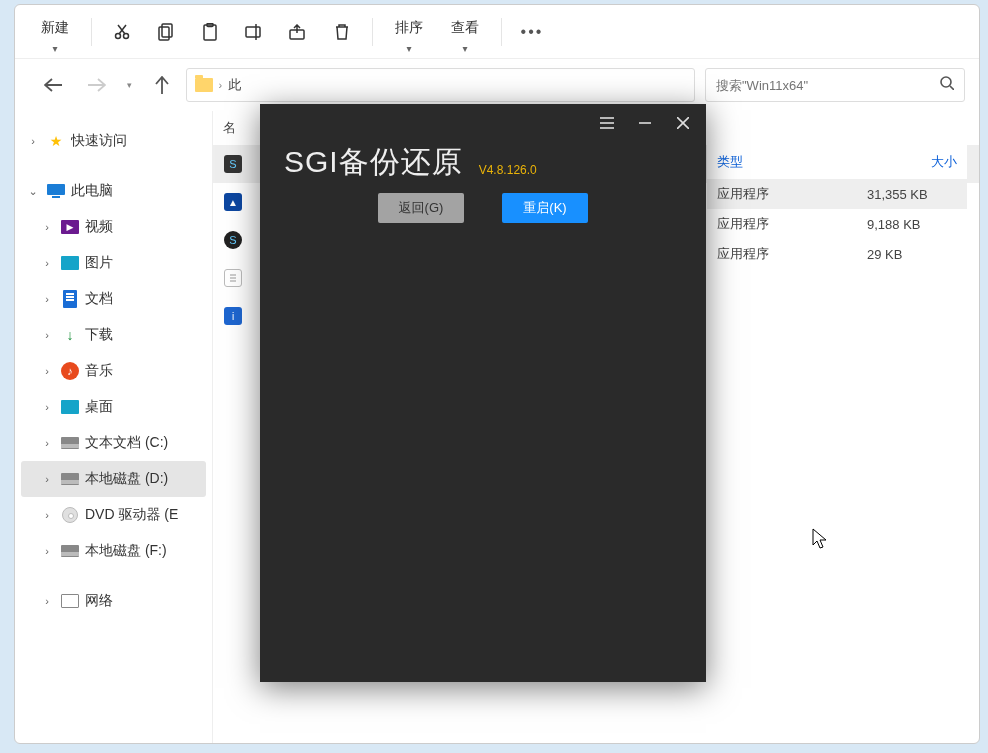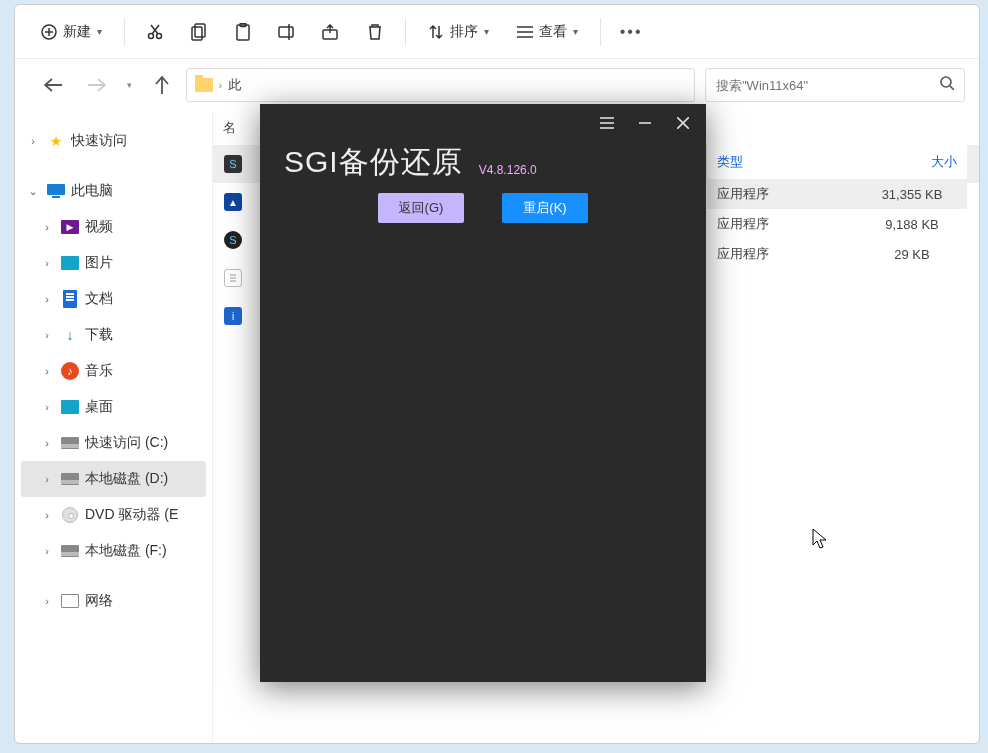--- a/index.html
+++ b/index.html
@@ -16,21 +16,21 @@
 .titlebar { height: 36px; display: flex; align-items: center; padding: 0 0 0 10px; }
 .titlebar .folder-icon { width: 18px; height: 14px; background: #ffd56b; border-radius: 1px; margin-right: 8px; position: relative; }
 .titlebar .folder-icon::before { content: ""; position: absolute; top: -3px; left: 0; width: 8px; height: 3px; background: #ffd56b; border-radius: 1px 1px 0 0; }
 .titlebar .title { font-size: 13px; color: #555; }
 .titlebar .win-controls { margin-left: auto; display: flex; }
 .win-btn { width: 46px; height: 32px; display: flex; align-items: center; justify-content: center; color: #333; cursor: pointer; }
 .win-btn svg { width: 11px; height: 11px; stroke: #555; fill: none; stroke-width: 1; }
 
 
 .toolbar { height: 54px; display: flex; align-items: center; padding: 0 14px; gap: 4px; border-bottom: 1px solid #eee; }
-.tbtn { height: 38px; padding: 0 12px; display: flex; align-items: center; gap: 6px; border-radius: 4px; font-size: 14px; color: #333; cursor: pointer; }
+.tbtn { height: 38px; padding: 0 12px; display: flex; align-items: center; gap: 6px; border-radius: 4px; font-size: 14px; color: #333; cursor: pointer; flex-direction: column; }
 .tbtn.icon-only { width: 40px; padding: 0; justify-content: center; }
 .tbtn svg { stroke: #333; fill: none; stroke-width: 1.5; }
 .chev { font-size: 10px; color: #666; }
 .sep { width: 1px; height: 28px; background: #e5e5e5; margin: 0 6px; }
 
 
 .addr-row { height: 52px; display: flex; align-items: center; padding: 0 14px 0 24px; gap: 10px; }
 .nav-arrows { display: flex; gap: 16px; align-items: center; }
 .nav-arrows .nbtn { width: 28px; height: 28px; display: flex; align-items: center; justify-content: center; cursor: pointer; }
 .nav-arrows svg { stroke: #555; fill: none; stroke-width: 1.8; }
@@ -67,51 +67,51 @@
 .file-row .icon-cell { width: 40px; display: flex; justify-content: center; }
 .file-row .fic { width: 18px; height: 18px; border-radius: 3px; display: flex; align-items: center; justify-content: center; }
 
 .right-cols { position: absolute; top: 0; right: 12px; width: 260px; background: #fff; }
 .right-cols .rh { display: flex; height: 34px; align-items: center; padding: 0 10px; font-size: 13px; }
 .right-cols .rh span:first-child { flex: 1; color: #0a5fd8; }
 .right-cols .rh span:last-child { color: #0a5fd8; width: 90px; text-align: right; }
 .right-cols .rrow { display: flex; height: 30px; align-items: center; padding: 14px 10px; font-size: 13px; color: #444; }
 .right-cols .rrow.sel { background: #eeeeee; }
 .right-cols .rrow span:first-child { flex: 1; }
-.right-cols .rrow span:last-child { width: 90px; text-align: center; }
+.right-cols .rrow span:last-child { width: 90px; text-align: left; }
 
 
 .status { height: 28px; border-top: 1px solid #eee; display: flex; align-items: center; padding: 0 12px; font-size: 13px; color: #555; gap: 14px; }
 .status .spacer { flex: 1; }
 .status .vbtn { width: 22px; height: 18px; border: 1px solid #888; display: flex; align-items: center; justify-content: center; cursor: pointer; }
 .status .vbtn.active { border-color: #0a5fd8; }
 
 
 .dialog {
   position: absolute; top: 104px; left: 260px; width: 446px; height: 578px;
   background: #2a2a2a; color: #ddd; display: flex; flex-direction: column;
   box-shadow: 0 6px 30px rgba(0,0,0,.5);
 }
 .dialog .dtitlebar { height: 38px; display: flex; align-items: center; justify-content: flex-end; padding: 0 8px; gap: 8px; }
 .dialog .dtitlebar .dbtn { width: 30px; height: 28px; display: flex; align-items: center; justify-content: center; cursor: pointer; }
 .dialog .dtitlebar svg { stroke: #ddd; fill: none; stroke-width: 1.6; }
 .dialog .dheader { padding: 0 24px 10px; display: flex; align-items: flex-end; gap: 16px; }
 .dialog .dheader .dtitle { font-size: 30px; font-weight: 300; color: #eee; letter-spacing: 1px; }
-.dialog .dheader .dver { font-size: 12px; color: #f0abfc; padding-bottom: 6px; }
+.dialog .dheader .dver { font-size: 12px; color: #eab308; padding-bottom: 6px; }
 .dialog .dbody { flex: 1; display: flex; flex-direction: column; align-items: center; justify-content: center; gap: 24px; }
 .monitor { position: relative; }
 .monitor .screen { width: 148px; height: 104px; border: 10px solid #777; border-radius: 6px; background: #2a2a2a; display: flex; align-items: center; justify-content: center; }
 .monitor .stand { width: 34px; height: 14px; background: #777; margin: 0 auto; }
 .monitor .base { width: 78px; height: 10px; background: #777; border-radius: 2px; margin: 0 auto; }
 .check-badge { width: 58px; height: 58px; background: #2196f3; border-radius: 50%; display: flex; align-items: center; justify-content: center; }
 .check-badge svg { stroke: #fff; fill: none; stroke-width: 4; stroke-linecap: round; stroke-linejoin: round; }
 .dialog .msg { font-size: 15px; color: #ddd; }
 .dialog .dactions { display: flex; justify-content: center; gap: 38px; padding-bottom: 120px; }
 .dialog .abtn { width: 86px; height: 30px; border: none; border-radius: 2px; font-size: 13px; cursor: pointer; }
-.dialog .abtn.back { background: #c4b5fd; color: #333; }
+.dialog .abtn.back { background: #a3a3a3; color: #333; }
 .dialog .abtn.restart { background: #1890ff; color: #fff; }
 
 .cursor { position: absolute; top: 528px; left: 812px; pointer-events: none; }
 
 
 .ico-star { color: #ffc107; }
 .ico-video { background:#6b1a8f; color:#fff; font-size:9px; width:18px; height:14px; display:flex; align-items:center; justify-content:center; border-radius:1px; }
 .ico-pic { background:#15a4c9; width:18px; height:14px; border-radius:1px; }
 .ico-doc { background:#1a6dd6; width:14px; height:18px; border-radius:1px; position:relative; }
 .ico-doc::after{content:"";position:absolute;top:3px;left:3px;right:3px;height:2px;background:#fff;box-shadow:0 3px 0 #fff,0 6px 0 #fff;}
@@ -289,21 +289,21 @@
           <span class="ticon">
             <span class="ico-desk"></span>
           </span>
           <span class="lbl">桌面</span>
         </div>
       <div class="tree-item child">
           <span class="exp">›</span>
           <span class="ticon">
             <span class="ico-disk"></span>
           </span>
-          <span class="lbl">快速访问 (C:)</span>
+          <span class="lbl">文本文档 (C:)</span>
         </div>
       <div class="tree-item child active">
           <span class="exp">›</span>
           <span class="ticon">
             <span class="ico-disk"></span>
           </span>
           <span class="lbl">本地磁盘 (D:)</span>
         </div>
       <div class="tree-item child">
           <span class="exp">›</span>

